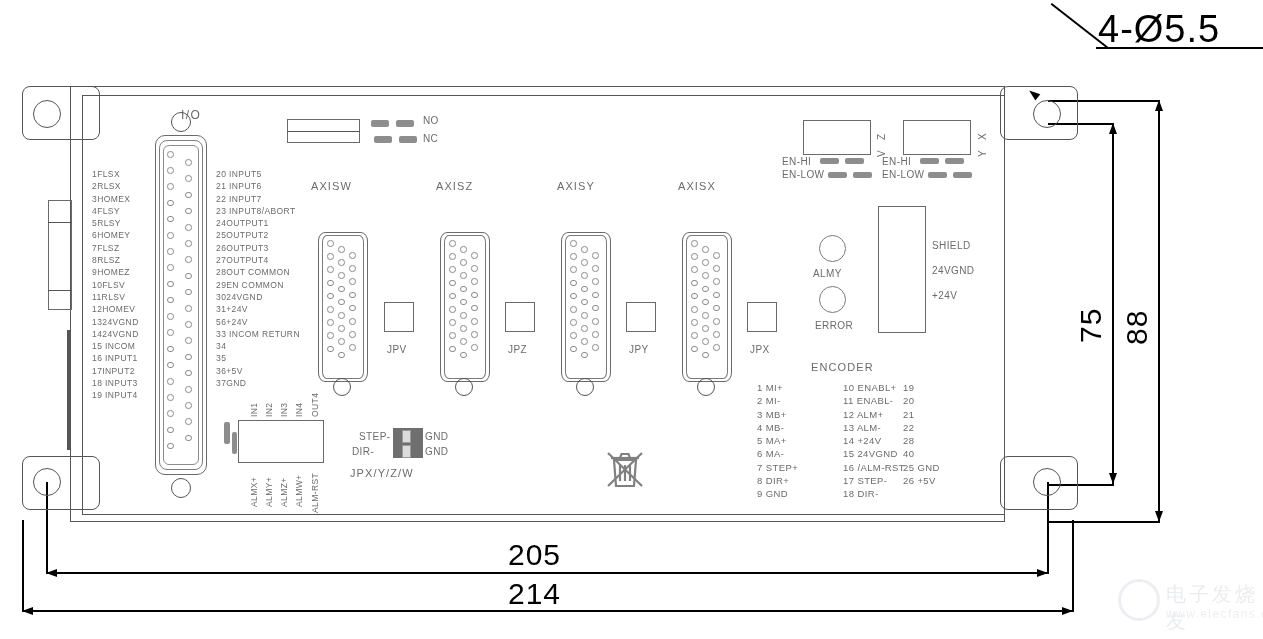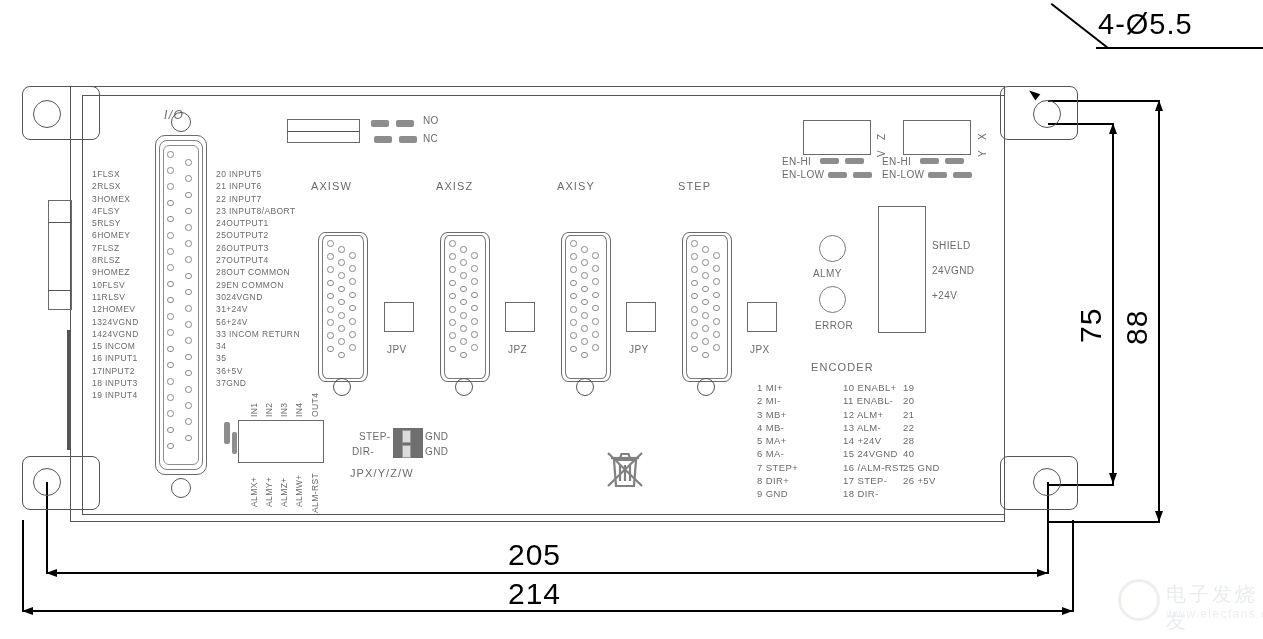--- a/index.html
+++ b/index.html
@@ -10,21 +10,21 @@
   .blk{position:absolute;background:#000;}
 
   
   .box{position:absolute;border:1.4px solid #555;box-sizing:border-box;background:transparent;}
   .box-thin{position:absolute;border:1px solid #6a6a6a;box-sizing:border-box;}
 
   
   .dimtext{position:absolute;color:#000;font-family:"Liberation Sans", sans-serif;
            font-weight:400;letter-spacing:1px;}
   .dim-big{font-size:30px;}
-  .dim-lead{font-size:29px;}
+  .dim-lead{font-size:38px;}
   .vert{transform:rotate(-90deg);transform-origin:left top;white-space:nowrap;}
 
   
   .sk{position:absolute;font-family:"Liberation Sans", sans-serif;color:#6b6b6b;
       white-space:nowrap;letter-spacing:0.4px;}
   .sk-9{font-size:8.5px;line-height:12.3px;}
   .sk-10{font-size:10px;}
   .sk-11{font-size:11px;letter-spacing:1.1px;}
   .sk-12{font-size:12px;letter-spacing:1.4px;}
   .sk-enc{font-size:9.5px;line-height:13.3px;}
@@ -104,21 +104,21 @@
 
 <div class="box" style="left:70px;top:86px;width:935px;height:436px;"></div>
 <div class="box" style="left:82px;top:95px;width:923px;height:420px;"></div>
 <div class="ln" style="left:70px;top:521px;width:935px;height:1.4px;"></div>
 
 <div class="box-thin" style="left:48px;top:200px;width:24px;height:110px;"></div>
 <div class="ln" style="left:48px;top:222px;width:24px;height:1px;"></div>
 <div class="ln" style="left:48px;top:290px;width:24px;height:1px;"></div>
 <div class="ln" style="left:67px;top:330px;width:3px;height:120px;"></div>
 
-<div class="sk sk-12" style="left:164px;top:108px;font-style:italic;">I/O</div>
+<div class="sk sk-12" style="left:181px;top:108px;">I/O</div>
 <div class="abs" style="left:155px;top:135px;width:52px;height:340px;">
   <div class="abs" style="position:absolute;inset:0;border:1.3px solid #6a6a6a;border-radius:10px;"></div>
   <div class="abs" style="position:absolute;left:4px;right:4px;top:5px;bottom:5px;border:1px solid #7e7e7e;border-radius:8px;"></div>
   <div class="abs" style="position:absolute;left:8px;right:8px;top:10px;bottom:10px;border:1px solid #8c8c8c;border-radius:6px;"></div>
   <div class="hole" style="left:16px;top:-23px;width:20px;height:20px;"></div>
   <div class="hole" style="left:16px;top:343px;width:20px;height:20px;"></div>
   <div id="io-pin-grid" style="position:absolute;left:12px;top:16px;width:28px;height:308px;">
       <div class="pin" style="left: 0px; top: 0px;"></div>
       <div class="pin" style="left: 0px; top: 16.2105px;"></div>
       <div class="pin" style="left: 0px; top: 32.4211px;"></div>
@@ -206,21 +206,21 @@
 <div class="jumper" style="left:371px;top:120px;width:18px;height:7px;"></div>
 <div class="jumper" style="left:396px;top:120px;width:18px;height:7px;"></div>
 <div class="jumper" style="left:374px;top:136px;width:18px;height:7px;"></div>
 <div class="jumper" style="left:399px;top:136px;width:18px;height:7px;"></div>
 <div class="sk sk-10" style="left:423px;top:115px;">NO</div>
 <div class="sk sk-10" style="left:423px;top:133px;">NC</div>
 
 <div class="sk sk-11" style="left:311px;top:180px;">AXISW</div>
 <div class="sk sk-11" style="left:436px;top:180px;">AXISZ</div>
 <div class="sk sk-11" style="left:557px;top:180px;">AXISY</div>
-<div class="sk sk-11" style="left:678px;top:180px;">STEP</div>
+<div class="sk sk-11" style="left:678px;top:180px;">AXISX</div>
 
 <div class="dsub" style="left:318px;top:232px;width:50px;height:150px;">
   <div class="shell"></div>
     <div class="shell2"></div>
   <div class="pins axis-pins">
       <div class="pin" style="left: 1px; top: 0px;"></div>
       <div class="pin" style="left: 1px; top: 13.2px;"></div>
       <div class="pin" style="left: 1px; top: 26.4px;"></div>
       <div class="pin" style="left: 1px; top: 39.6px;"></div>
       <div class="pin" style="left: 1px; top: 52.8px;"></div>

